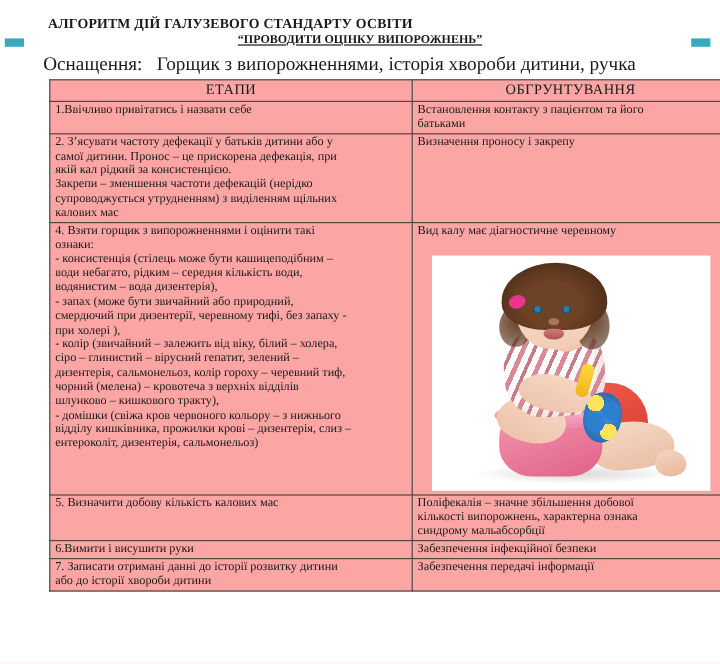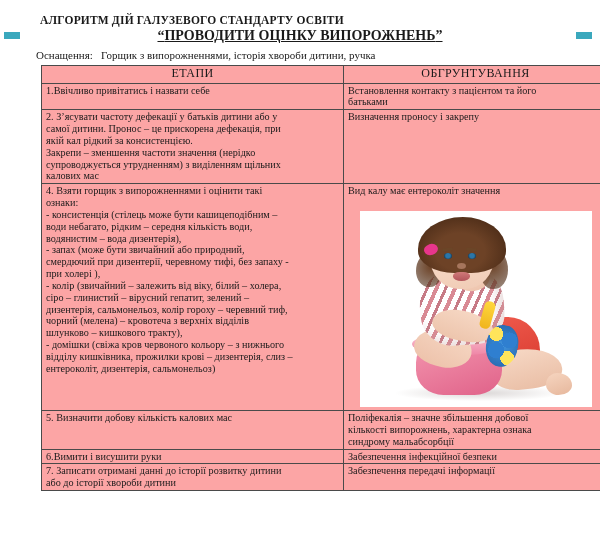--- a/index.html
+++ b/index.html
@@ -38,30 +38,30 @@
     text-align: left;
     font-weight: bold;
     font-size: 11.5px;
     letter-spacing: 0.2px;
     line-height: 1.12;
     margin: 14px 40px 0 40px;
   }
   .doc-subtitle {
     text-align: center;
     font-weight: bold;
-    font-size: 14px;
+    font-size: 10px;
     line-height: 1.12;
     margin: 1px 40px 0 40px;
   }
   .doc-subtitle span.u {
     text-decoration: underline;
   }
 
   .equipment {
-    font-size: 11px;
+    font-size: 16px;
     margin: 5px 0 3px 36px;
     line-height: 1.2;
     white-space: pre;
   }
 
   table.algo {
     border-collapse: collapse;
     width: 566px;
     margin: 0 0 0 41px;
     table-layout: fixed;
@@ -318,21 +318,21 @@
           </div>
         </td>
       </tr>
 
       <tr>
         <td>
           <div class="cell-lines">
             <p>2. З’ясувати частоту дефекації у батьків дитини або у</p>
             <p>самої дитини. Пронос – це прискорена дефекація, при</p>
             <p>якій кал рідкий за консистенцією.</p>
-            <p>Закрепи – зменшення частоти значення (нерідко</p>
+            <p>Закрепи – зменшення частоти дефекацій (нерідко</p>
             <p>супроводжується утрудненням) з виділенням щільних</p>
             <p>калових мас</p>
           </div>
         </td>
         <td>
           <div class="cell-lines">
             <p>Визначення проносу і закрепу</p>
           </div>
         </td>
       </tr>
@@ -354,21 +354,21 @@
             <p>дизентерія, сальмонельоз, колір гороху – черевний тиф,</p>
             <p>чорний (мелена) – кровотеча з верхніх відділів</p>
             <p>шлунково – кишкового тракту),</p>
             <p>- домішки (свіжа кров червоного кольору – з нижнього</p>
             <p>відділу кишківника, прожилки крові – дизентерія, слиз –</p>
             <p>ентероколіт, дизентерія, сальмонельоз)</p>
           </div>
         </td>
         <td>
           <div class="cell-lines">
-            <p>Вид калу має ентероколіт значення</p>
+            <p>Вид калу має діагностичне черевному</p>
           </div>
           <div class="photo-wrap">
             <div class="photo">
               <div class="kid-shadow"></div>
               <div class="potty-back"></div>
               <div class="leg-right"></div>
               <div class="foot-right"></div>
               <div class="potty-front"></div>
               <div class="potty-rim"></div>
               <div class="leg-left"></div>

